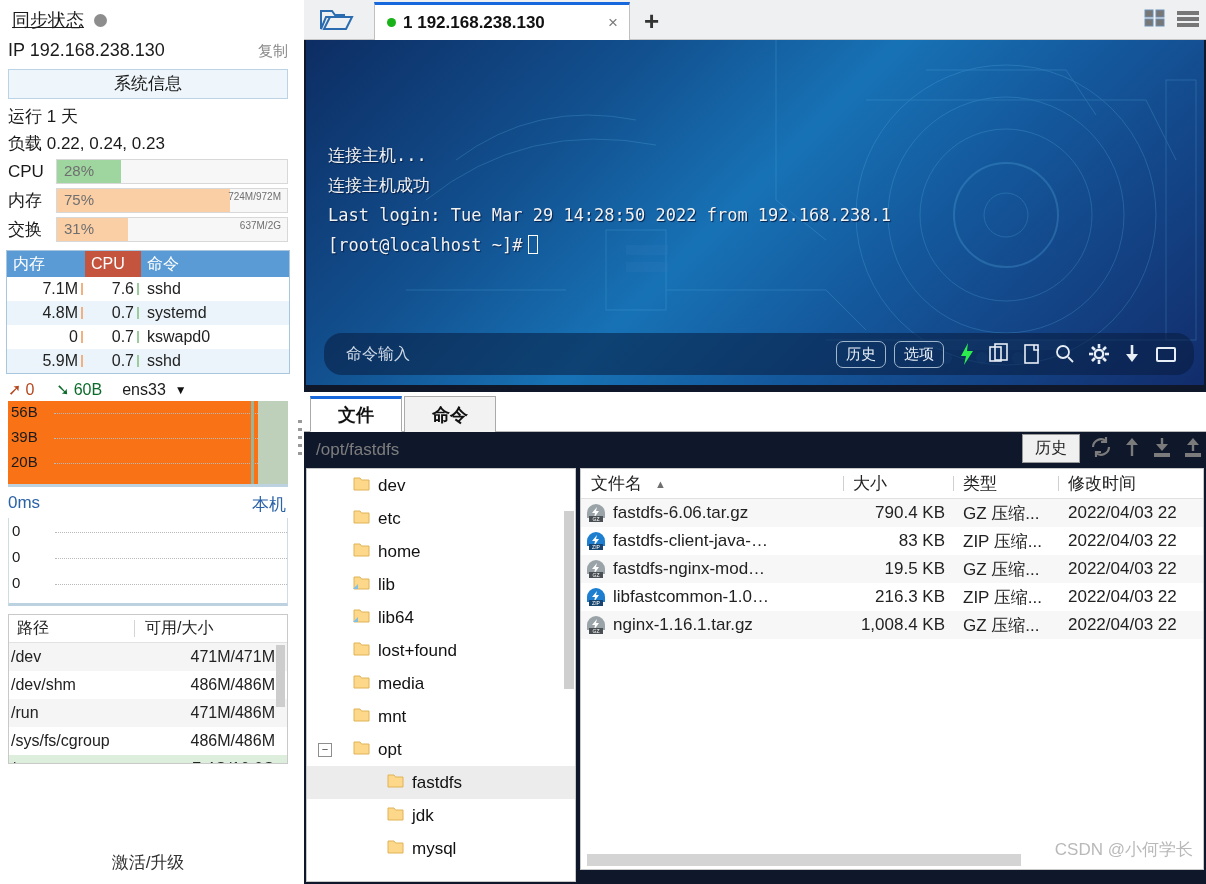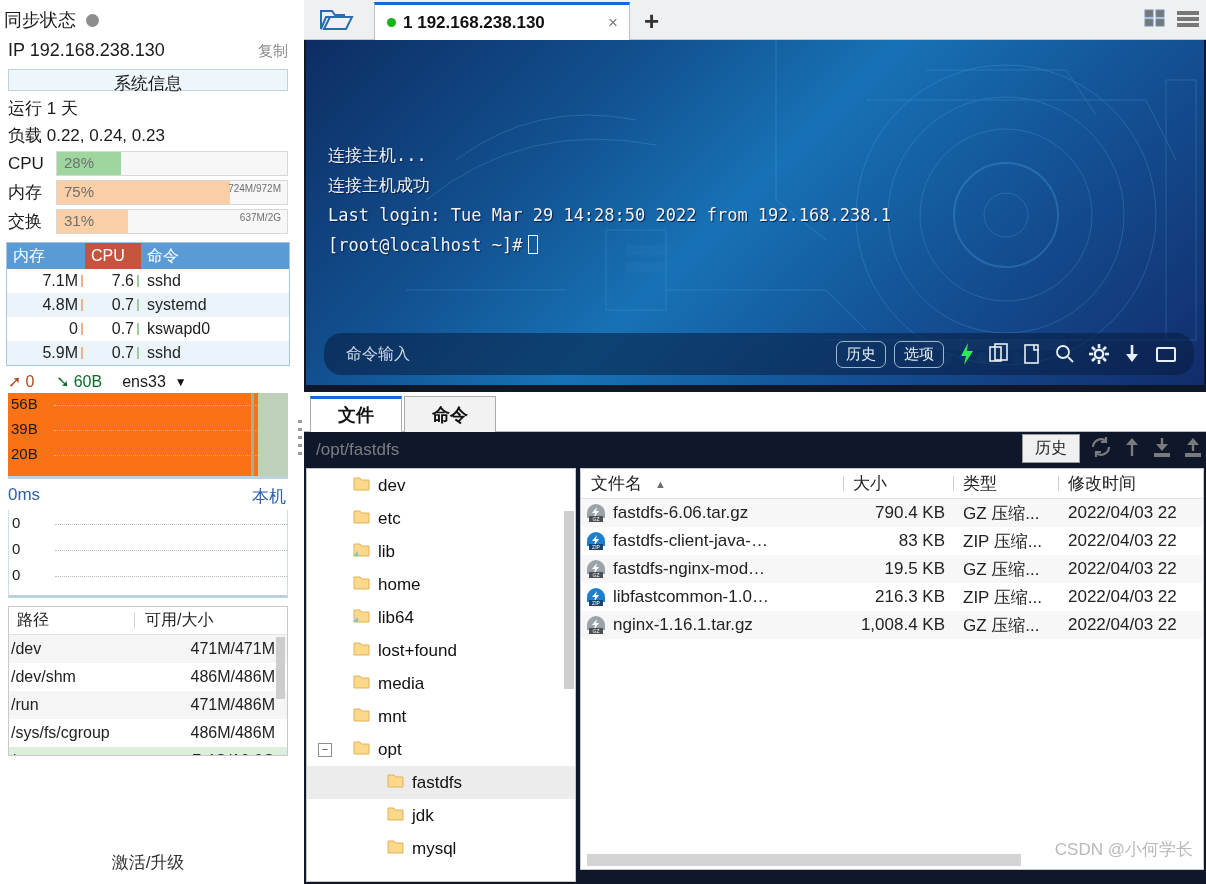--- a/index.html
+++ b/index.html
@@ -13,30 +13,30 @@
     color: #222;
   }
   #root { position: relative; width: 1206px; height: 884px; }
 
   
   #sidebar {
     position: absolute; left: 0; top: 0; width: 296px; height: 884px;
     background: #ffffff;
   }
 
-  .sync-row { display: flex; align-items: center; gap: 10px; padding: 8px 8px 4px 4px; }
+  .sync-row { display: flex; align-items: center; gap: 10px; padding: 8px 8px 4px 12px; text-decoration: underline; }
   .sync-label { font-size: 18px; color: #1a1a1a; }
   .sync-dot { width: 13px; height: 13px; border-radius: 50%; background: #8d8d8d; }
 
   .ip-row { display: flex; align-items: baseline; justify-content: space-between; padding: 4px 8px 2px 8px; }
   .ip-text { font-size: 18px; color: #1a1a1a; }
   .copy-link { font-size: 15px; color: #8a8a8a; }
 
   .sysinfo-btn {
-    margin: 6px 8px 4px 8px; height: 22px; line-height: 28px;
+    margin: 6px 8px 4px 8px; height: 30px; line-height: 28px;
     border: 1px solid #bcd3e6; background: #eef6fb;
     text-align: center; font-size: 17px; color: #1a1a1a;
   }
 
   .uptime, .loadline { font-size: 17px; color: #1a1a1a; padding: 2px 8px; }
 
   .meter-row { display: flex; align-items: center; gap: 6px; padding: 2px 8px; }
   .meter-name { width: 42px; font-size: 17px; color: #1a1a1a; flex: none; }
   .meter {
     position: relative; flex: 1; height: 25px;
@@ -535,32 +535,32 @@
               <svg width="17" height="15" viewBox="0 0 17 15">
                   <path d="M1 2 h6 l1.5 2 H16 v10 H1 z" fill="#fdd88a" stroke="#e0b357"></path>
                 </svg>
             </span>
             <span>etc</span>
           </div>
           <div class="tnode" style="padding-left:46px">
             <span style="margin-right:8px">
               <svg width="17" height="15" viewBox="0 0 17 15">
                   <path d="M1 2 h6 l1.5 2 H16 v10 H1 z" fill="#fdd88a" stroke="#e0b357"></path>
+                </svg>
+            </span>
+            <span>home</span>
+          </div>
+          <div class="tnode" style="padding-left:46px">
+            <span style="margin-right:8px">
+              <svg width="17" height="15" viewBox="0 0 17 15">
+                  <path d="M1 2 h6 l1.5 2 H16 v10 H1 z" fill="#fdd88a" stroke="#e0b357"></path>
                   <path d="M0 14 L5 9 v5 z" fill="#7ec0e8"></path>
                 </svg>
             </span>
             <span>lib</span>
-          </div>
-          <div class="tnode" style="padding-left:46px">
-            <span style="margin-right:8px">
-              <svg width="17" height="15" viewBox="0 0 17 15">
-                  <path d="M1 2 h6 l1.5 2 H16 v10 H1 z" fill="#fdd88a" stroke="#e0b357"></path>
-                </svg>
-            </span>
-            <span>home</span>
           </div>
           <div class="tnode" style="padding-left:46px">
             <span style="margin-right:8px">
               <svg width="17" height="15" viewBox="0 0 17 15">
                   <path d="M1 2 h6 l1.5 2 H16 v10 H1 z" fill="#fdd88a" stroke="#e0b357"></path>
                   <path d="M0 14 L5 9 v5 z" fill="#7ec0e8"></path>
                 </svg>
             </span>
             <span>lib64</span>
           </div>

